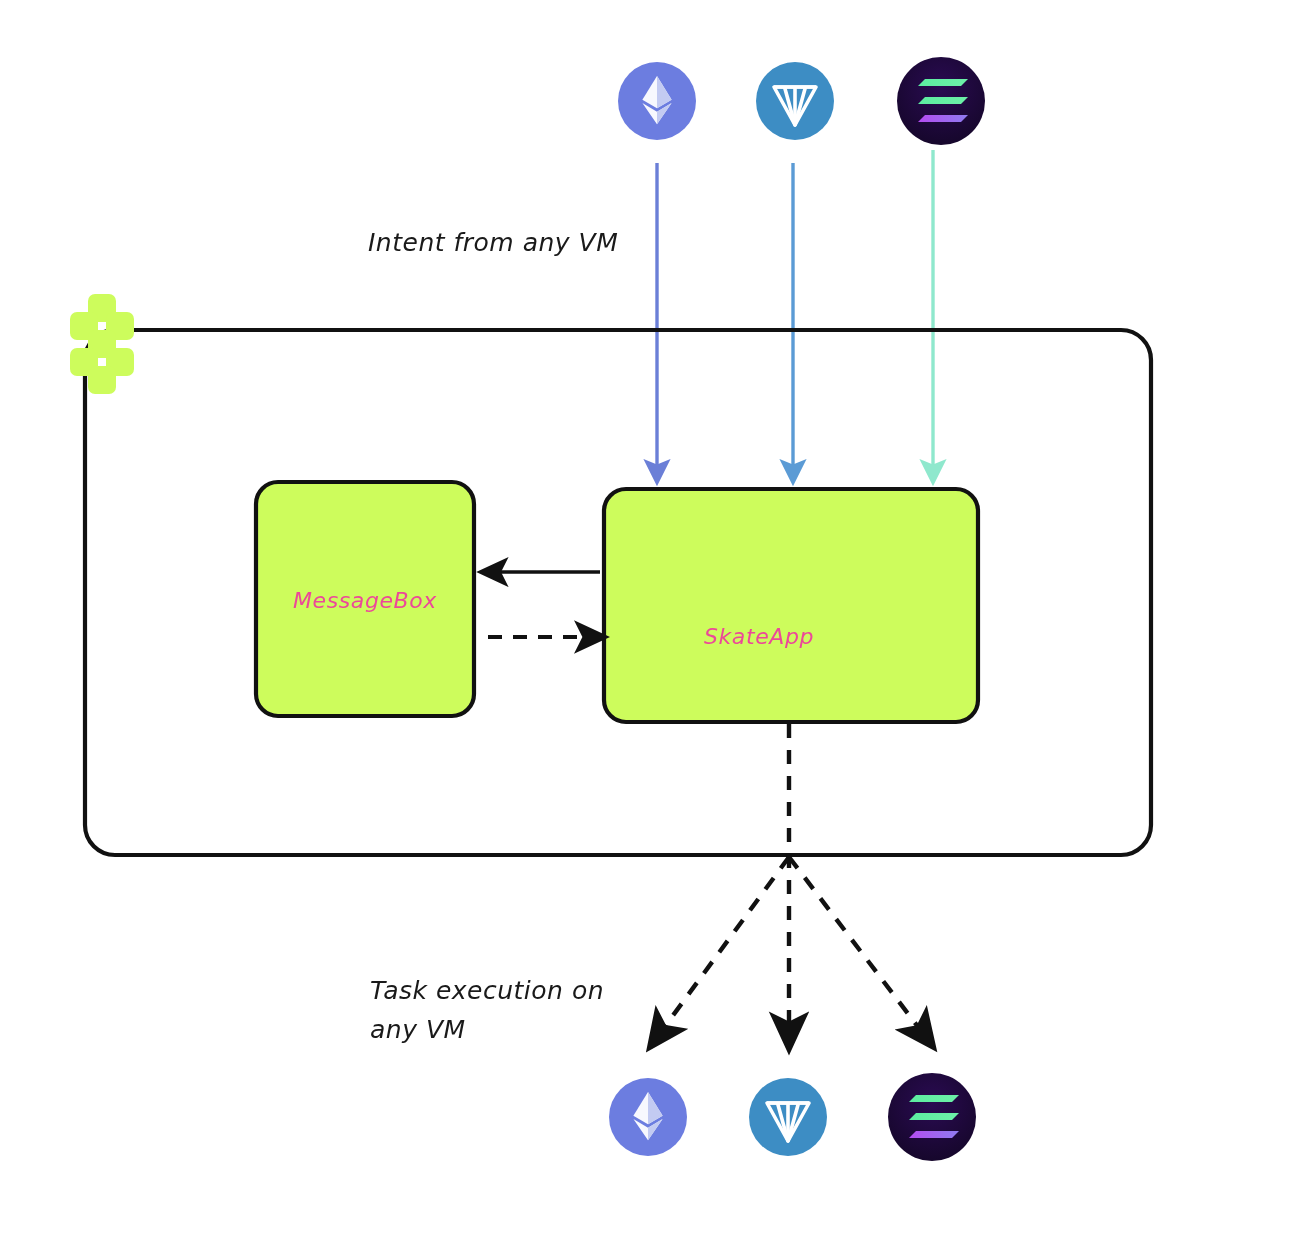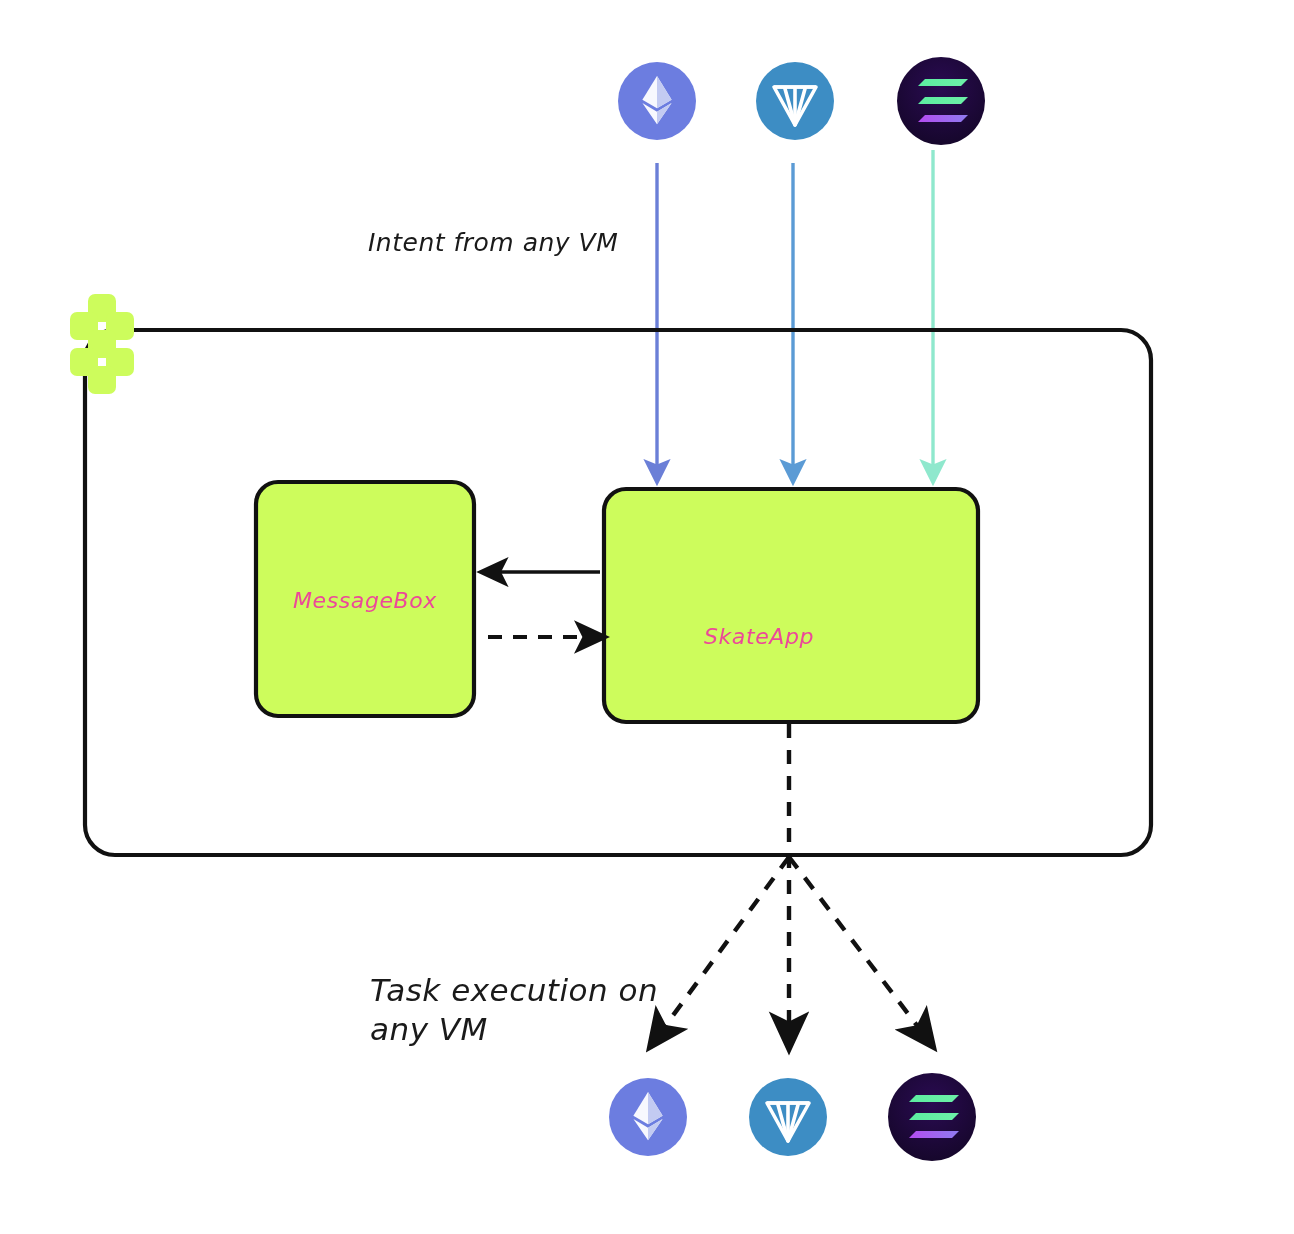--- a/index.html
+++ b/index.html
@@ -31,21 +31,21 @@
     left: 368px;
     top: 228px;
     font-size: 25px;
     font-style: italic;
     font-weight: 400;
     text-align: center;
   }
   #lbl-task {
     left: 370px;
     top: 971px;
-    font-size: 31px;
+    font-size: 25px;
     font-style: italic;
     font-weight: 400;
     line-height: 39px;
   }
   .box-label {
     position: absolute;
     color: #ec4899;
     font-family: "DejaVu Sans", sans-serif;
     font-size: 22px;
     font-style: italic;

